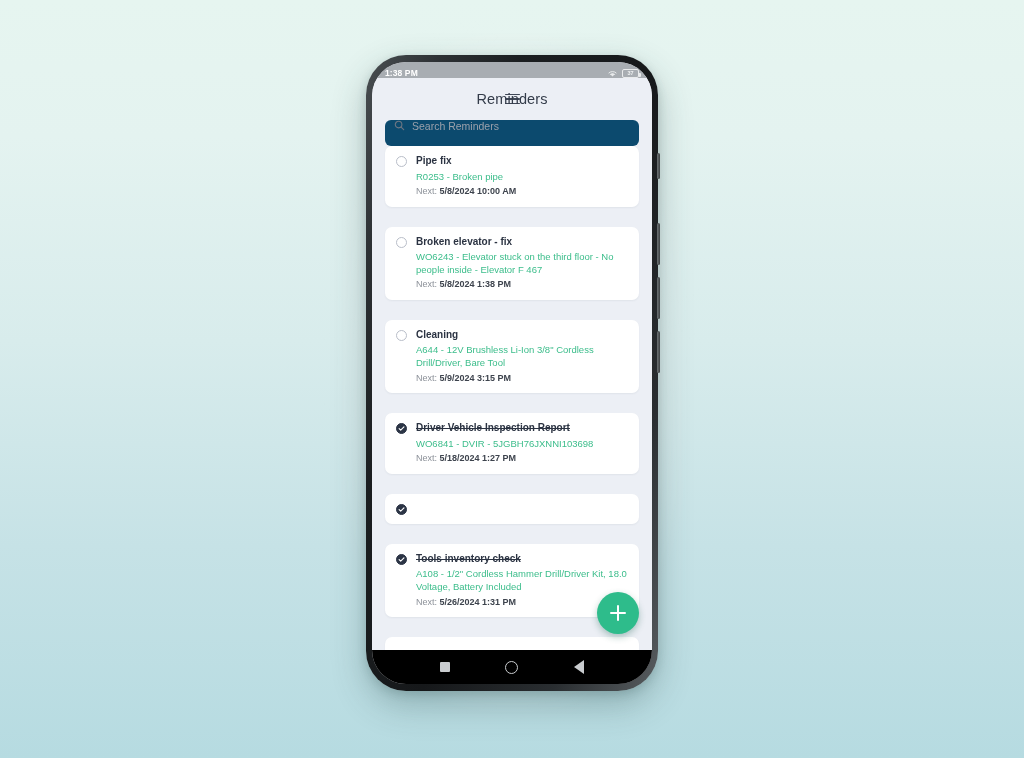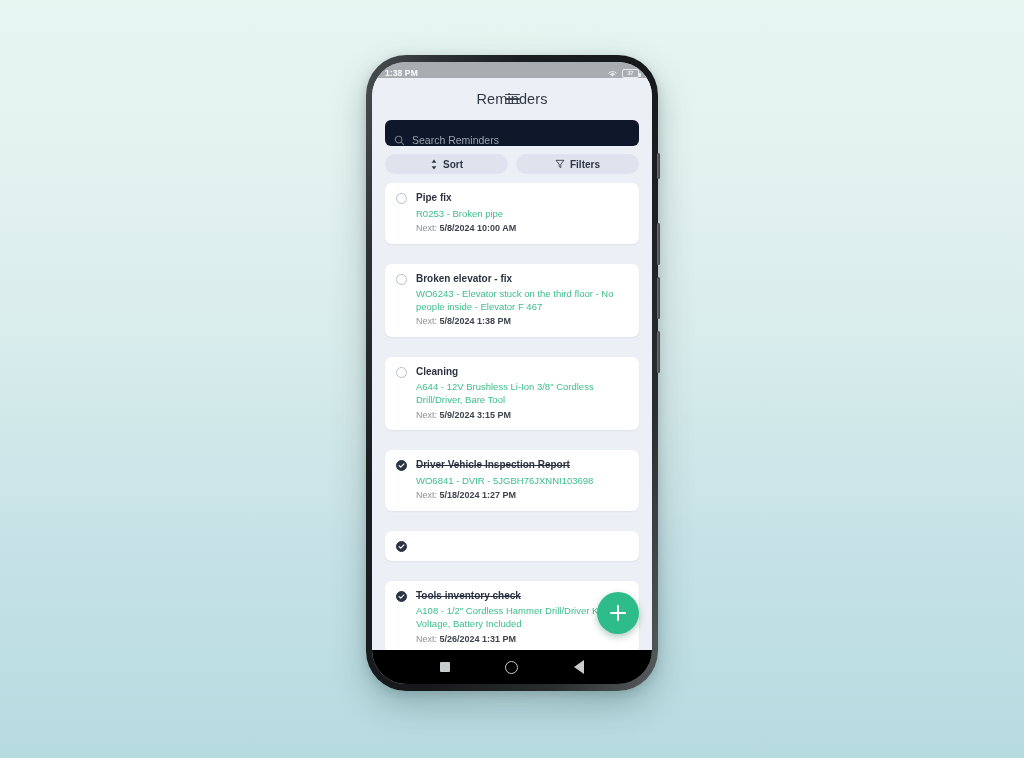--- a/index.html
+++ b/index.html
@@ -166,24 +166,24 @@
     font-size: 14.5px;
     color: #333b49;
     font-weight: normal;
     letter-spacing: 0.1px;
   }
 
   
   .search-box {
     margin-top: 6px;
     height: 26px;
-    background: #0f172a;
+    background: #0c4a6e;
     border-radius: 6px;
     display: flex;
-    align-items: flex-end;
+    align-items: flex-start;
     padding: 0 9px;
     gap: 7px;
   }
   .search-text {
     font-size: 10.5px;
     color: #9aa0ab;
   }
 
   
   .chip-row {
@@ -367,35 +367,20 @@
         </div>
 
         <div class="search-box">
           <svg width="11" height="11" viewBox="0 0 12 12">
             <circle cx="5" cy="5" r="3.6" stroke="#6e7682" stroke-width="1.2" fill="none"></circle>
             <line x1="7.7" y1="7.7" x2="10.6" y2="10.6" stroke="#6e7682" stroke-width="1.2" stroke-linecap="round"></line>
           </svg>
           <div class="search-text">Search Reminders</div>
         </div>
 
-        <div class="chip-row">
-          <div class="chip">
-            <svg width="8" height="11" viewBox="0 0 8 12">
-              <path d="M4 0.6 L6.6 4 H1.4 Z" fill="#2f3745"></path>
-              <path d="M4 11.4 L1.4 8 H6.6 Z" fill="#2f3745"></path>
-            </svg>
-            <span class="chip-label">Sort</span>
-          </div>
-          <div class="chip">
-            <svg width="10" height="10" viewBox="0 0 12 12">
-              <path d="M1.2 1.6 H10.8 L7 6.2 V10.4 L5 9.1 V6.2 Z" stroke="#2f3745" stroke-width="1" fill="none" stroke-linejoin="round"></path>
-            </svg>
-            <span class="chip-label">Filters</span>
-          </div>
-        </div>
       </div>
 
       <div class="list-area">
 
         <div class="card">
           <div class="checkbox"></div>
           <div class="card-body">
             <div class="card-title">Pipe fix</div>
             <div class="card-sub">R0253 - Broken pipe</div>
             <div class="card-next"><span>Next:</span> <b>5/8/2024 10:00 AM</b></div>

